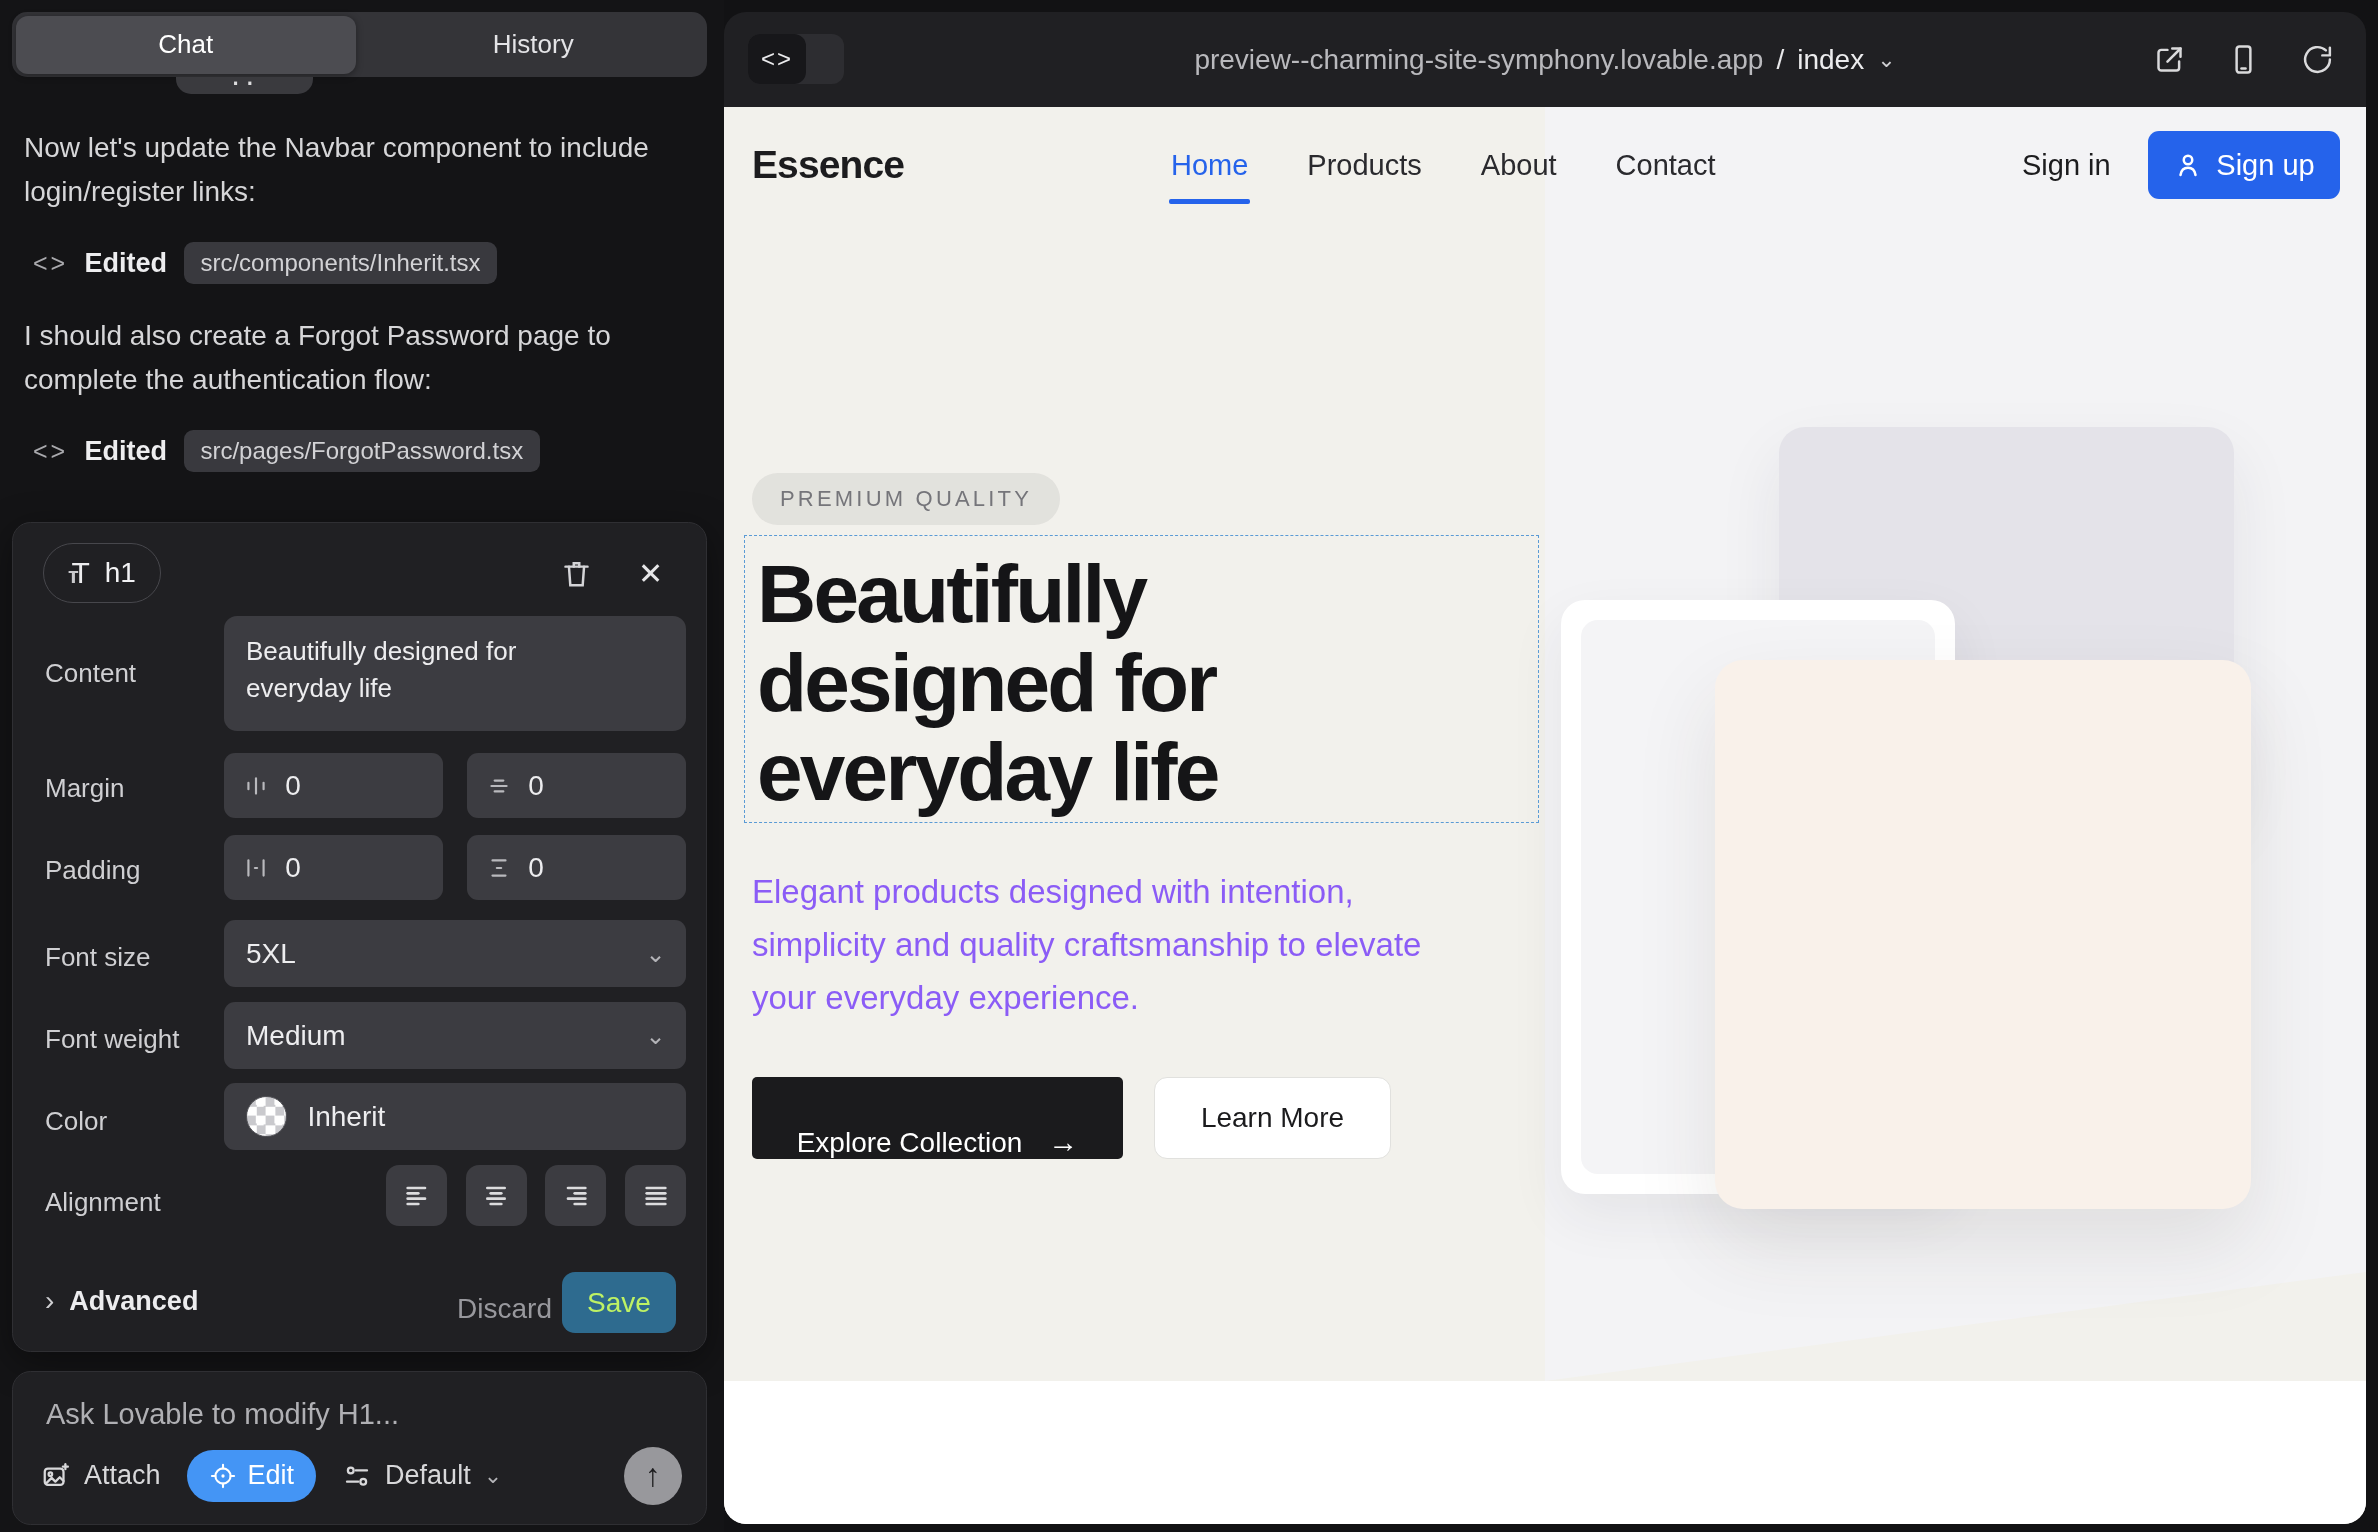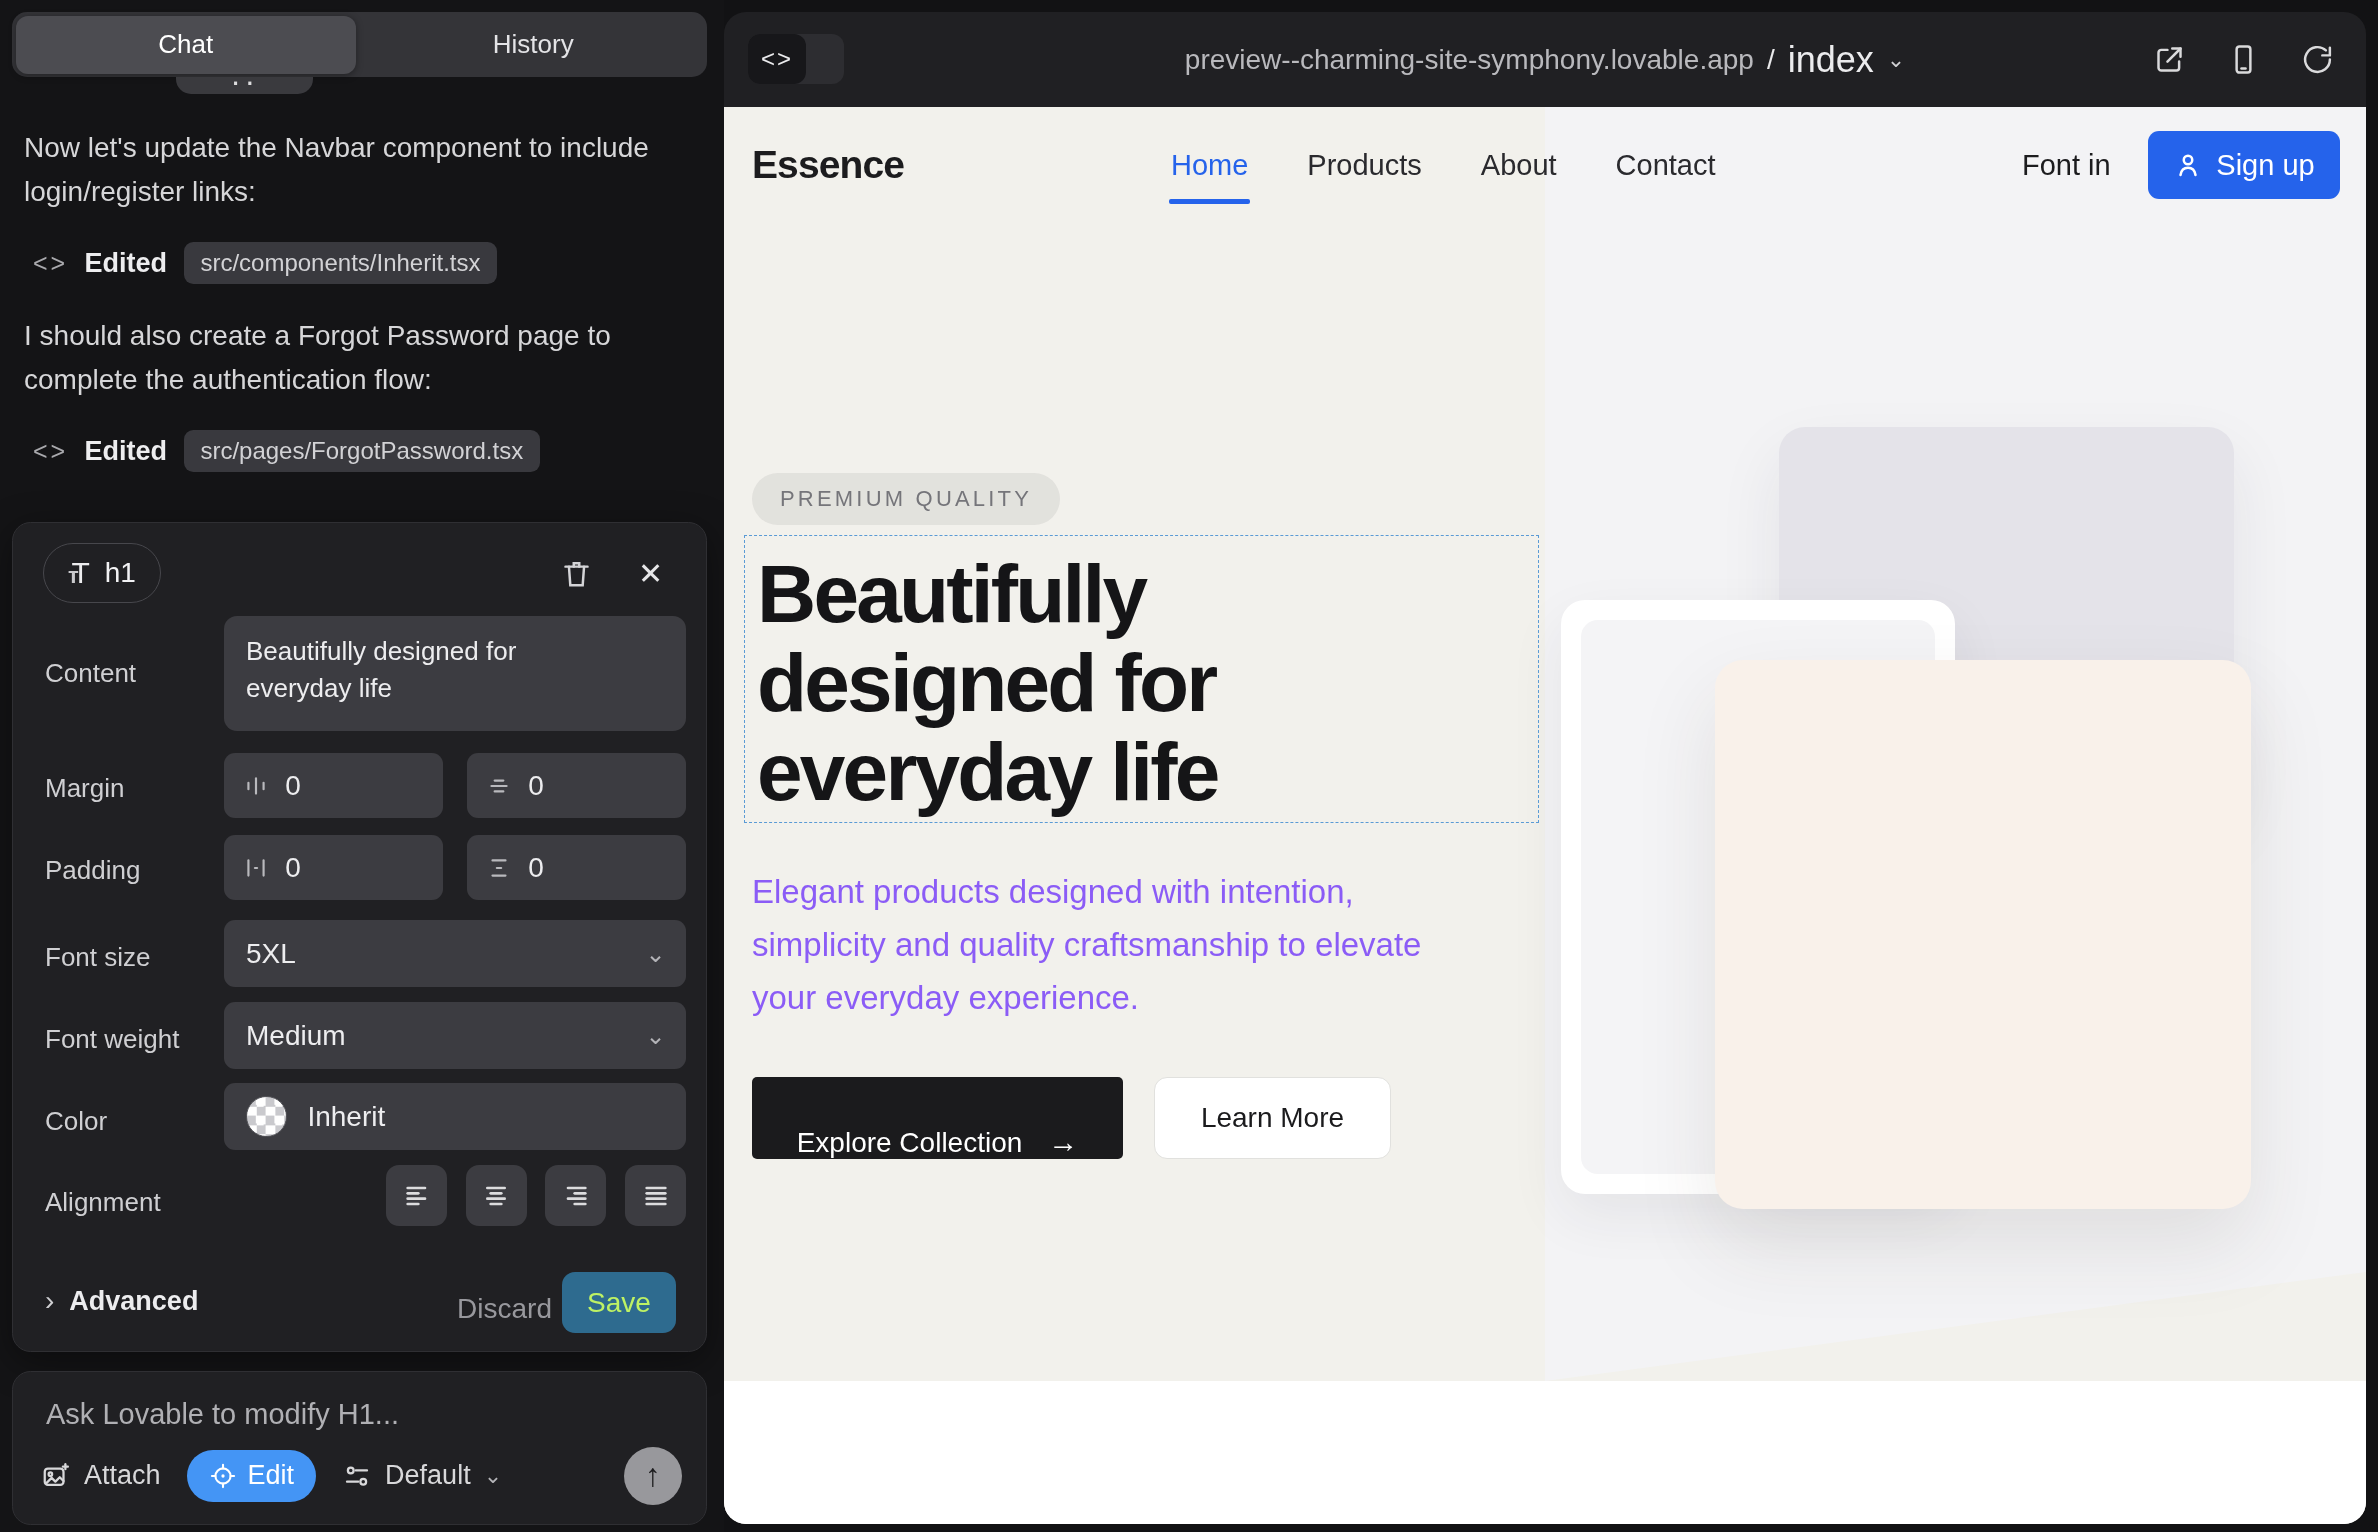--- a/index.html
+++ b/index.html
@@ -67,21 +67,21 @@
 
   
   #preview{position:absolute;left:724px;top:12px;width:1642px;height:1512px;border-radius:22px;overflow:hidden;}
   #topbar{position:absolute;left:0;top:0;width:100%;height:95px;background:#202023;}
   .toggle{position:absolute;left:24px;top:22px;width:96px;height:50px;background:#2d2d31;border-radius:12px;}
   .toggle-seg{position:absolute;left:0;top:0;width:58px;height:50px;background:#17171a;border-radius:12px;
     display:flex;align-items:center;justify-content:center;color:#ececee;font-size:24px;letter-spacing:1.9px;cursor:pointer;}
   .urlbar{position:absolute;left:0;top:0;width:100%;height:95px;display:flex;align-items:center;justify-content:center;gap:13px;}
   .url-domain{color:#b9b9bd;font-size:28px;}
   .url-sep{color:#e9e9eb;font-size:28px;}
-  .url-page{color:#ececee;font-size:36px;}
+  .url-page{color:#ececee;font-size:28px;}
   .url-chev{color:#d0d0d3;font-size:22px;}
   .topbar-icons{position:absolute;right:32px;top:0;height:95px;display:flex;align-items:center;gap:41px;color:#dadadc;}
   .tb-icon{cursor:pointer;}
 
   
   #site{position:absolute;left:0;top:95px;width:1642px;height:1417px;background:#f2f1ec;overflow:hidden;}
   .gray-col{position:absolute;left:821px;top:0;width:821px;height:1274px;background:#f3f3f5;}
   .wedge{position:absolute;left:0;bottom:0;width:100%;height:109px;background:#f2f1ec;
     clip-path:polygon(0 100%,100% 0,100% 100%);}
   .lavender{position:absolute;left:1055px;top:320px;width:455px;height:382px;border-radius:26px;background:#e4e3e9;
@@ -383,21 +383,21 @@
     <div class="white-section"></div>
 
     <div class="site-nav">
       <div class="logo">Essence</div>
       <div class="nav-links">
         <span class="nav-link active">Home</span>
         <span class="nav-link">Products</span>
         <span class="nav-link">About</span>
         <span class="nav-link">Contact</span>
       </div>
-      <div class="signin">Font in</div>
+      <div class="signin">Sign in</div>
       <div class="signup">
         <span>
           <svg width="30" height="30" viewBox="0 0 24 24" fill="none" stroke="currentColor" stroke-width="2" stroke-linecap="round">
             <circle cx="12" cy="8" r="3.4"></circle>
               <path d="M6 20c.6-4 3-5.8 6-5.8S17.4 16 18 20"></path>
           </svg>
         </span>
         <span>Sign up</span>
       </div>
     </div>

